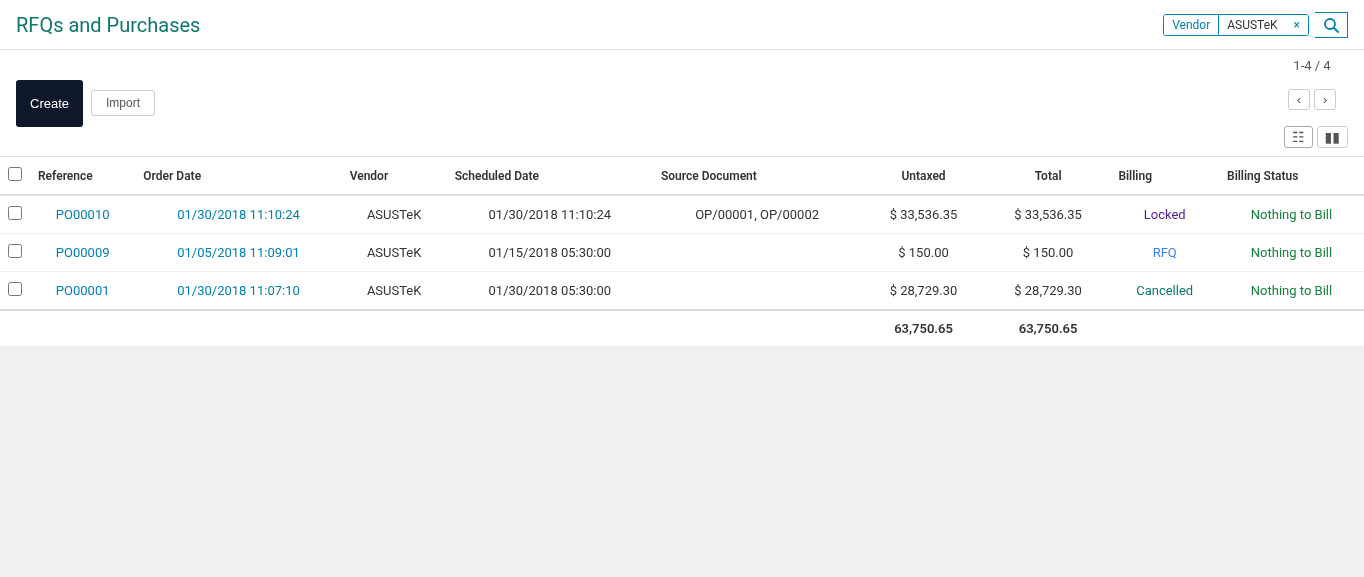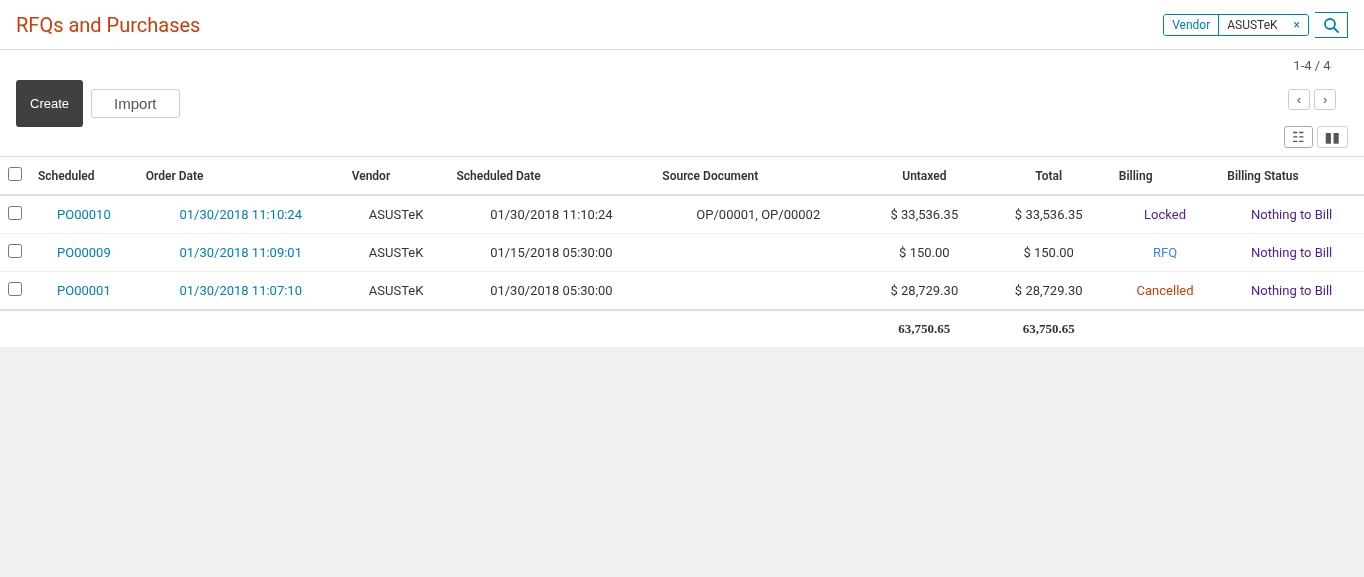--- a/index.html
+++ b/index.html
@@ -13,21 +13,21 @@
       background: #fff;
       border-bottom: 1px solid #ddd;
       padding: 0 16px;
       display: flex;
       align-items: center;
       height: 50px;
     }
     .page-title {
       font-size: 20px;
       font-weight: 400;
-      color: #c2410c;
+      color: #0f766e;
       margin-right: auto;
     }
     .filter-bar {
       display: flex;
       align-items: center;
       gap: 6px;
     }
     .vendor-filter {
       display: flex;
       align-items: center;
@@ -74,37 +74,37 @@
       color: #0080b3;
     }
     .action-bar {
       background: #fff;
       padding: 8px 16px;
       display: flex;
       align-items: center;
       border-bottom: 1px solid #ddd;
     }
     .btn-create {
-      background: #404040;
+      background: #0f172a;
       color: #fff;
       border: none;
       padding: 16px 14px;
       border-radius: 3px;
       cursor: pointer;
       font-size: 13px;
       margin-right: 8px;
     }
     .btn-import {
       background: #fff;
       color: #555;
       border: 1px solid #ccc;
-      padding: 5px 22px;
-      border-radius: 3px;
-      cursor: pointer;
-      font-size: 15px;
+      padding: 5px 14px;
+      border-radius: 3px;
+      cursor: pointer;
+      font-size: 12px;
     }
     .pagination {
       margin-left: auto;
       display: flex;
       align-items: center;
       gap: 16px;
       color: #555;
       font-size: 13px;
       flex-direction: column;
     }
@@ -172,34 +172,33 @@
       color: #0080b3;
       cursor: pointer;
     }
     .status-locked {
       color: #4c1d95;
     }
     .status-rfq {
       color: #3b82f6;
     }
     .status-cancelled {
-      color: #c2410c;
+      color: #0f766e;
     }
     .billing-nothing {
-      color: #4c1d95;
+      color: #15803d;
     }
     .billing-nobill {
       color: #0080b3;
     }
     .totals-row td {
       font-weight: 600;
       border-top: 2px solid #ddd;
       border-bottom: none;
       color: #333;
-      font-family: Liberation Serif, serif;
     }
     .checkbox-col {
       width: 30px;
       text-align: center;
     }
     input[type="checkbox"] {
       cursor: pointer;
       width: 14px;
       height: 14px;
     }
@@ -248,21 +247,21 @@
   </div>
 </div>
 
 <div class="table-container">
   <table>
     <thead>
       <tr>
         <th class="checkbox-col">
           <input type="checkbox" style="">
         </th>
-        <th>Scheduled</th>
+        <th>Reference</th>
         <th>Order Date</th>
         <th>Vendor</th>
         <th>Scheduled Date</th>
         <th>Source Document</th>
         <th class="right">Untaxed</th>
         <th class="right">Total</th>
         <th>Billing</th>
         <th>Billing Status</th>
       </tr>
     </thead>
@@ -275,21 +274,21 @@
           <td>01/30/2018 11:10:24</td>
           <td>OP/00001, OP/00002</td>
           <td class="right">$ 33,536.35</td>
           <td class="right">$ 33,536.35</td>
           <td class="status-locked">Locked</td>
           <td class="billing-nothing">Nothing to Bill</td>
         </tr>
         <tr>
           <td class="checkbox-col"><input type="checkbox" style=""></td>
           <td class="link">PO00009</td>
-          <td class="link">01/30/2018 11:09:01</td>
+          <td class="link">01/05/2018 11:09:01</td>
           <td>ASUSTeK</td>
           <td>01/15/2018 05:30:00</td>
           <td></td>
           <td class="right">$ 150.00</td>
           <td class="right">$ 150.00</td>
           <td class="status-rfq">RFQ</td>
           <td class="billing-nothing">Nothing to Bill</td>
         </tr>
         <tr>
           <td class="checkbox-col"><input type="checkbox" style=""></td>

